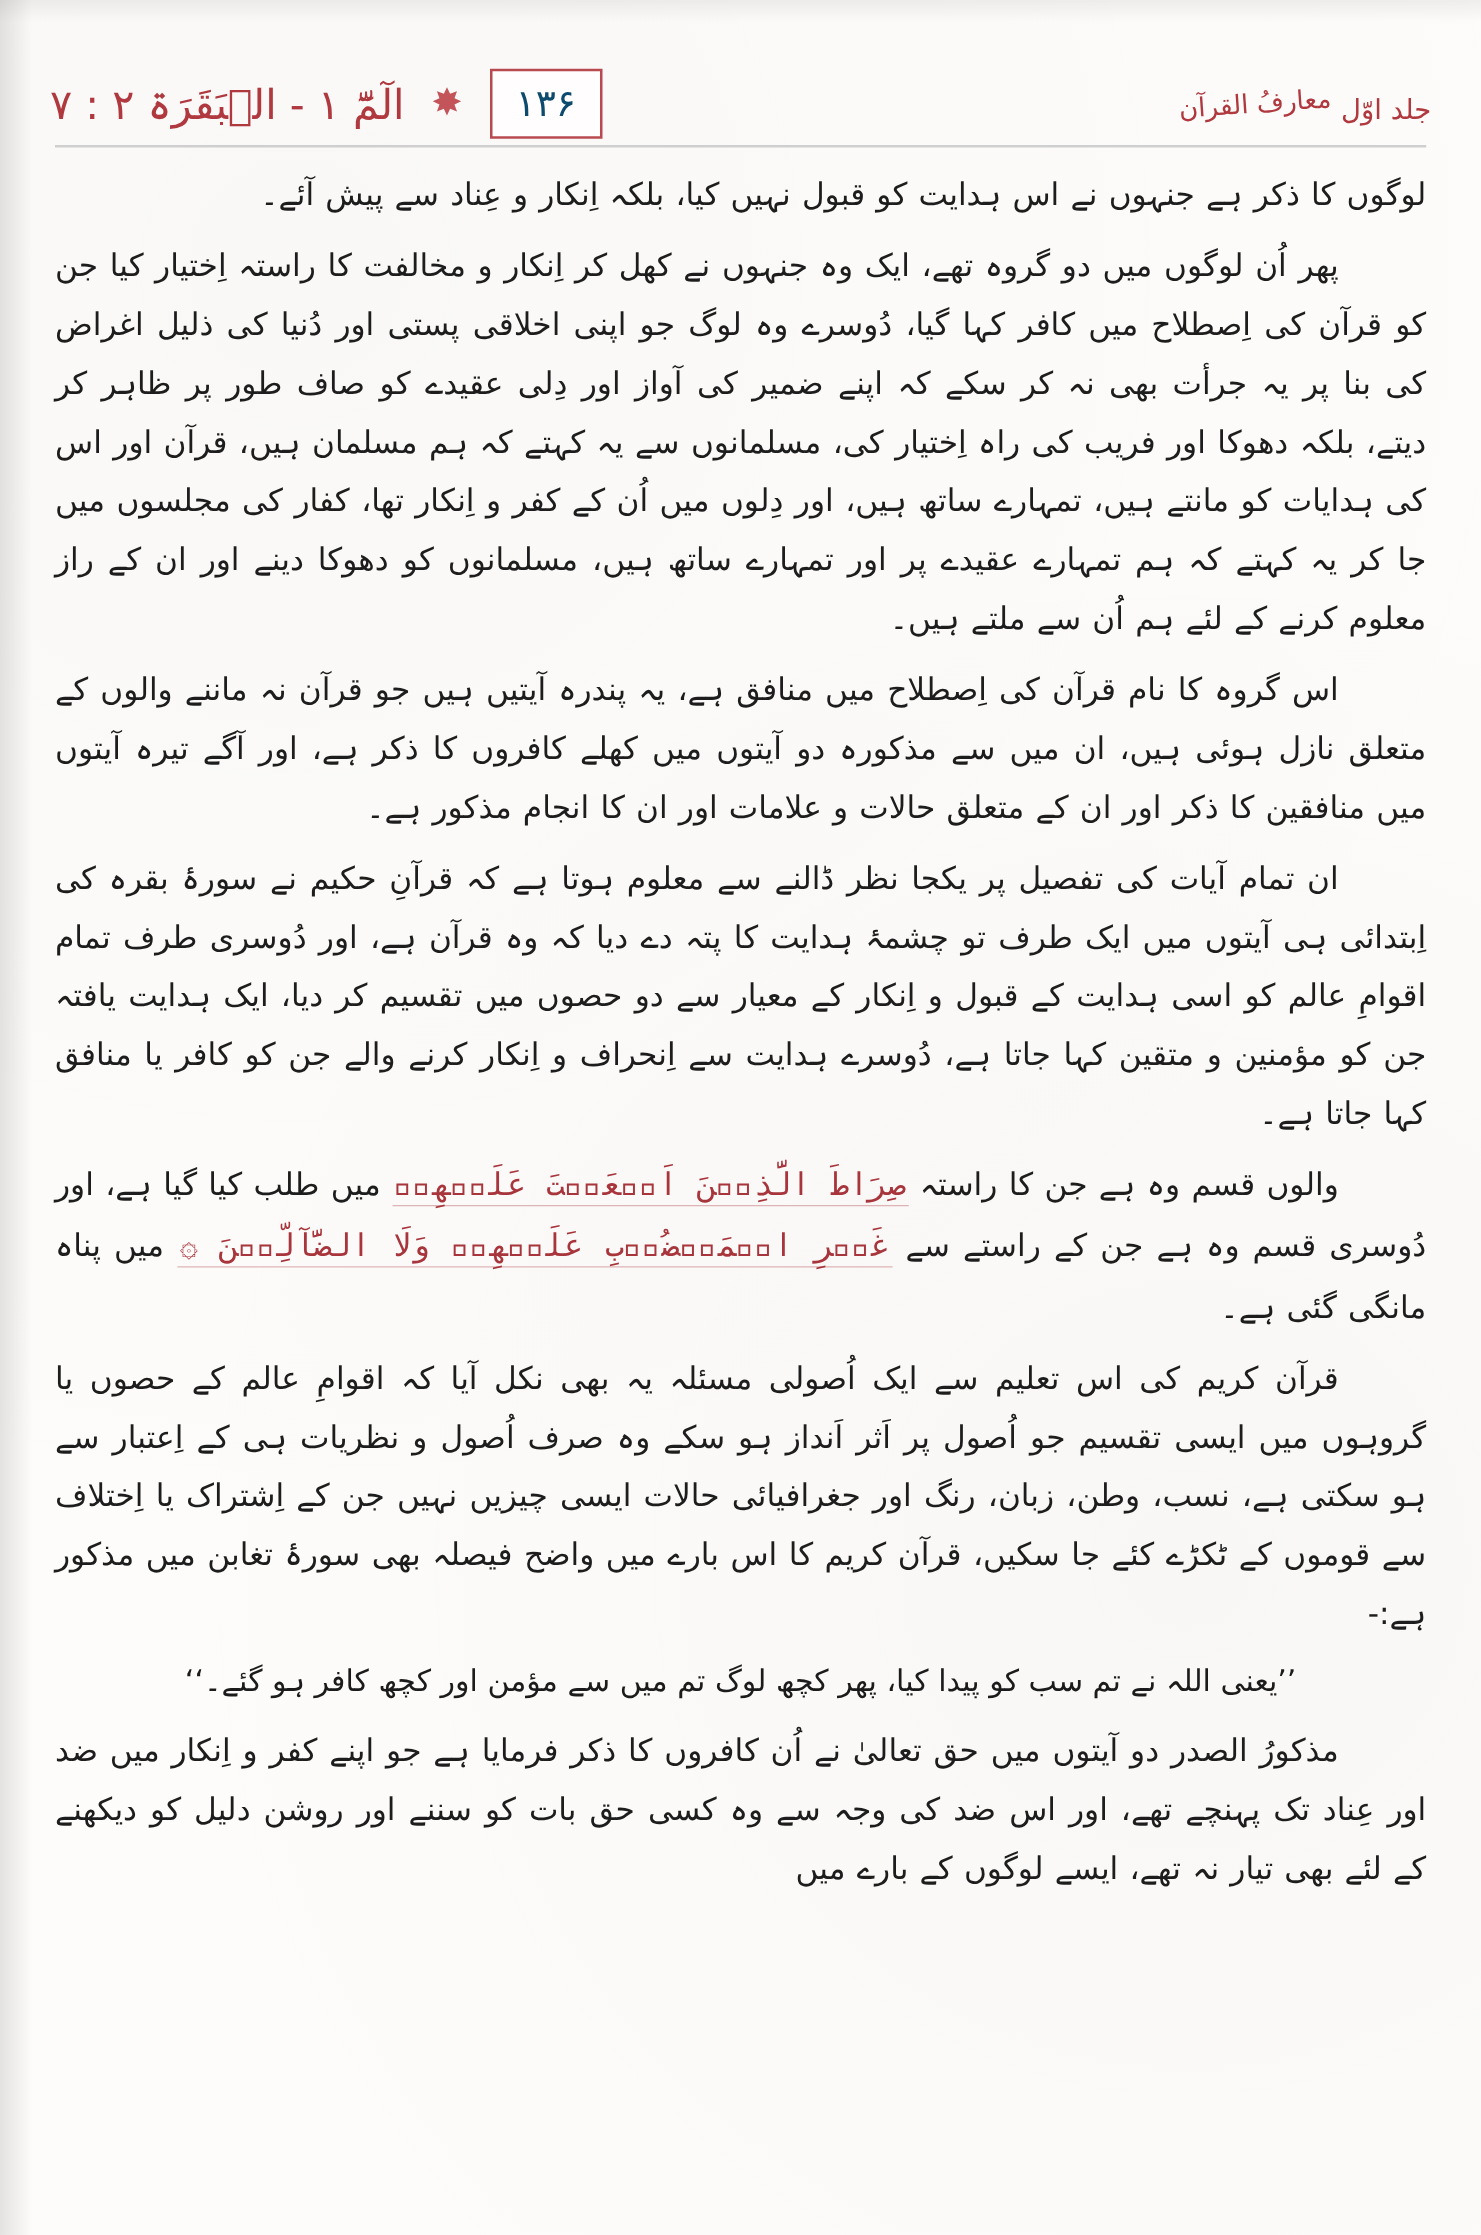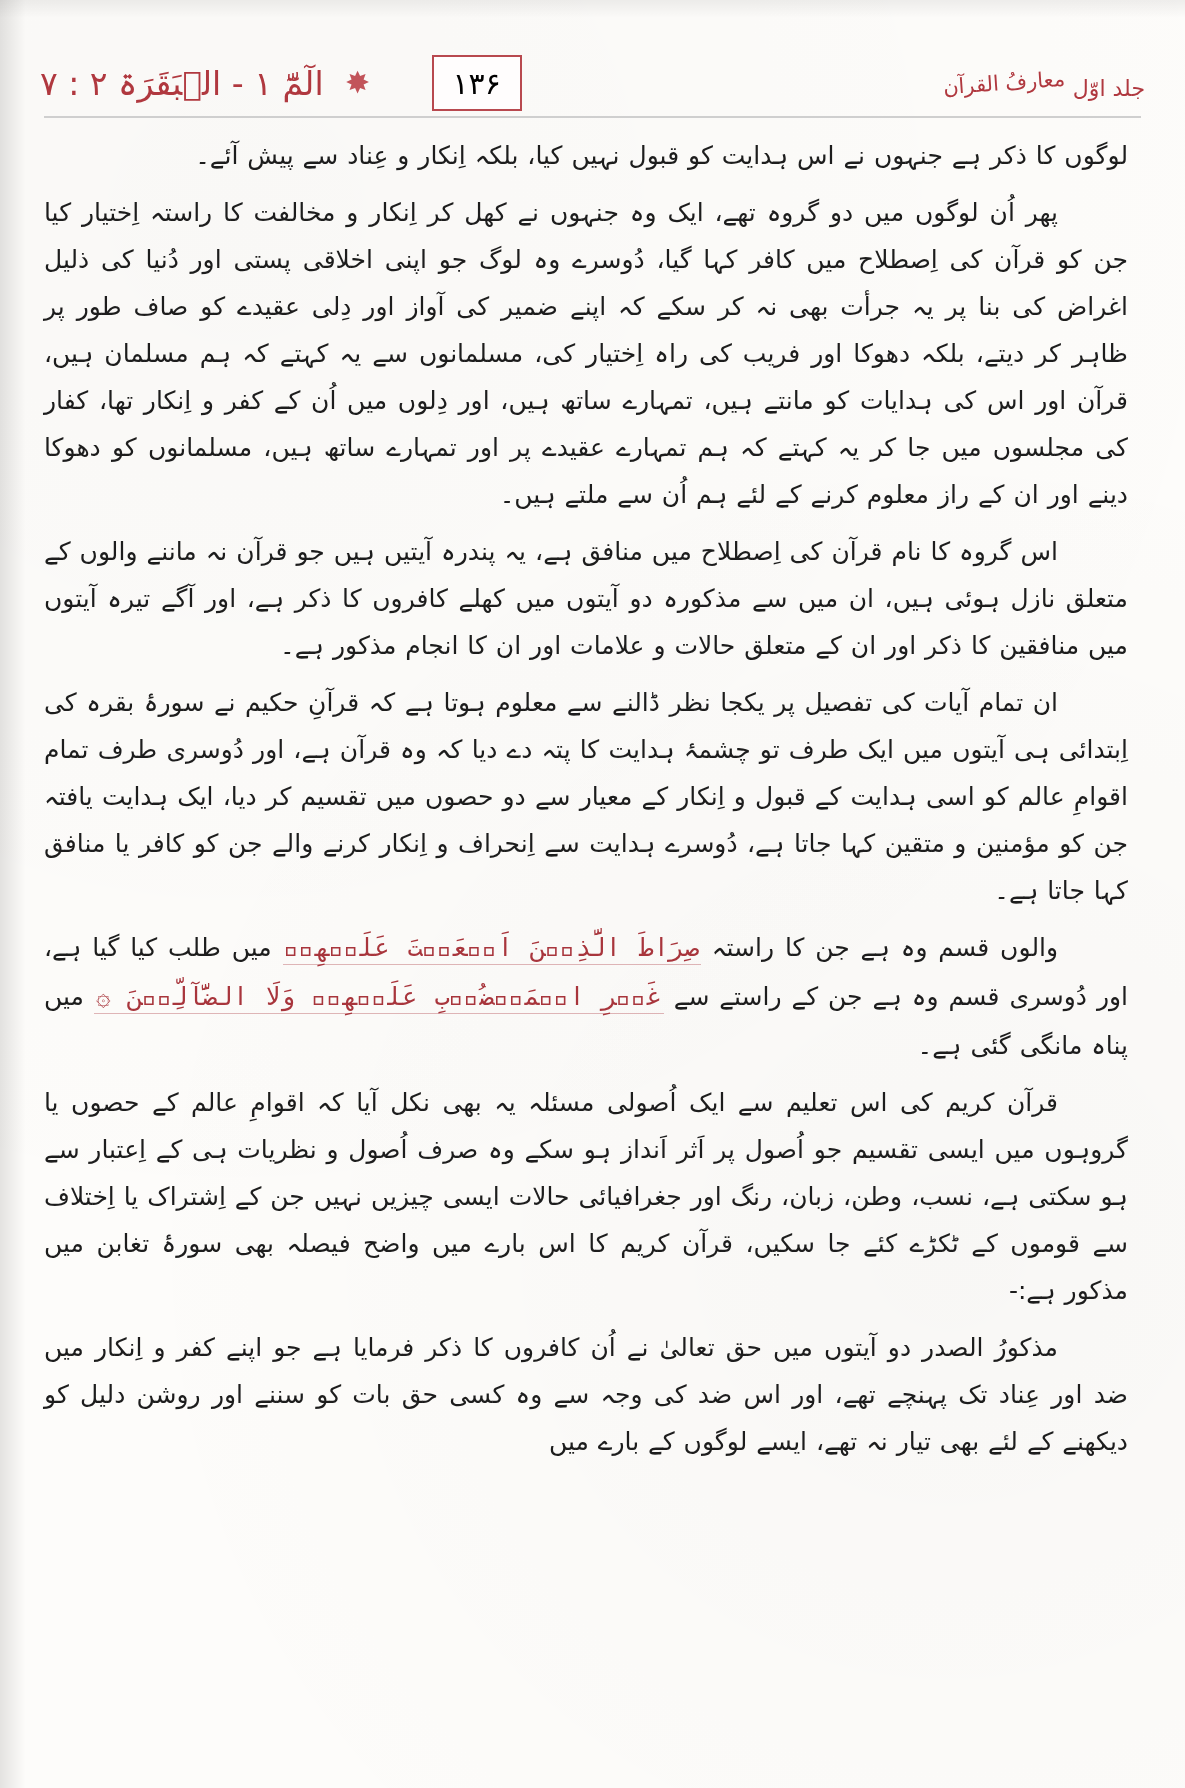--- a/index.html
+++ b/index.html
@@ -57,25 +57,24 @@
     align-items: center;
     gap: 14px;
   }
   .page-number-box {
     min-width: 86px;
     height: 52px;
     border: 2px solid #b8494f;
     display: flex;
     align-items: center;
     justify-content: center;
-    color: #000000;
+    color: #0c4a6e;
     font-size: 30px;
     letter-spacing: 1px;
     background: #fffdfd;
-    margin-left: 40px;
   }
   .ornament {
     width: 40px;
     height: 40px;
     color: #c2545a;
     display: flex;
     align-items: center;
     justify-content: center;
     font-size: 30px;
     line-height: 1;
@@ -115,21 +114,21 @@
 
   
   .body-area {
     position: absolute;
     top: 132px;
     left: 44px;
     right: 44px;
     bottom: 40px;
   }
   p.para {
-    margin: 0 13px 10px 0;
+    margin: 0 0 10px 0;
     font-size: 25px;
     line-height: 1.88;
     text-align: justify;
     text-align-last: right;
     color: #1d1d1d;
     word-spacing: 1px;
   }
   p.indent {
     text-indent: 70px;
   }
@@ -185,16 +184,17 @@
     <p class="para indent">اس گروہ کا نام قرآن کی اِصطلاح میں منافق ہے، یہ پندرہ آیتیں ہیں جو قرآن نہ ماننے والوں کے متعلق نازل ہوئی ہیں، ان میں سے مذکورہ دو آیتوں میں کھلے کافروں کا ذکر ہے، اور آگے تیرہ آیتوں میں منافقین کا ذکر اور ان کے متعلق حالات و علامات اور ان کا انجام مذکور ہے۔</p>
     <p class="para indent">ان تمام آیات کی تفصیل پر یکجا نظر ڈالنے سے معلوم ہوتا ہے کہ قرآنِ حکیم نے سورۂ بقرہ کی اِبتدائی ہی آیتوں میں ایک طرف تو چشمۂ ہدایت کا پتہ دے دیا کہ وہ قرآن ہے، اور دُوسری طرف تمام اقوامِ عالم کو اسی ہدایت کے قبول و اِنکار کے معیار سے دو حصوں میں تقسیم کر دیا، ایک ہدایت یافتہ جن کو مؤمنین و متقین کہا جاتا ہے، دُوسرے ہدایت سے اِنحراف و اِنکار کرنے والے جن کو کافر یا منافق کہا جاتا ہے۔</p>
 
     <p class="para indent">
       <span>والوں قسم وہ ہے جن کا راستہ </span><span class="quran-inline">صِرَاطَ الَّذِيۡنَ اَنۡعَمۡتَ عَلَيۡهِمۡ</span><span> میں طلب کیا گیا ہے، اور دُوسری قسم وہ ہے جن کے راستے سے </span><span class="quran-inline">غَيۡرِ الۡمَغۡضُوۡبِ عَلَيۡهِمۡ وَلَا الضَّآلِّيۡنَ ۞</span><span> میں پناہ مانگی گئی ہے۔</span>
     </p>
 
     <p class="para indent">قرآن کریم کی اس تعلیم سے ایک اُصولی مسئلہ یہ بھی نکل آیا کہ اقوامِ عالم کے حصوں یا گروہوں میں ایسی تقسیم جو اُصول پر اَثر اَنداز ہو سکے وہ صرف اُصول و نظریات ہی کے اِعتبار سے ہو سکتی ہے، نسب، وطن، زبان، رنگ اور جغرافیائی حالات ایسی چیزیں نہیں جن کے اِشتراک یا اِختلاف سے قوموں کے ٹکڑے کئے جا سکیں، قرآن کریم کا اس بارے میں واضح فیصلہ بھی سورۂ تغابن میں مذکور ہے:-</p>
 
 
+    <p class="translation">’’یعنی اللہ نے تم سب کو پیدا کیا، پھر کچھ لوگ تم میں سے مؤمن اور کچھ کافر ہو گئے۔‘‘</p>
 
     <p class="para indent">مذکورُ الصدر دو آیتوں میں حق تعالیٰ نے اُن کافروں کا ذکر فرمایا ہے جو اپنے کفر و اِنکار میں ضد اور عِناد تک پہنچے تھے، اور اس ضد کی وجہ سے وہ کسی حق بات کو سننے اور روشن دلیل کو دیکھنے کے لئے بھی تیار نہ تھے، ایسے لوگوں کے بارے میں</p>
   </div>
 </div>
 
 </body></html>

